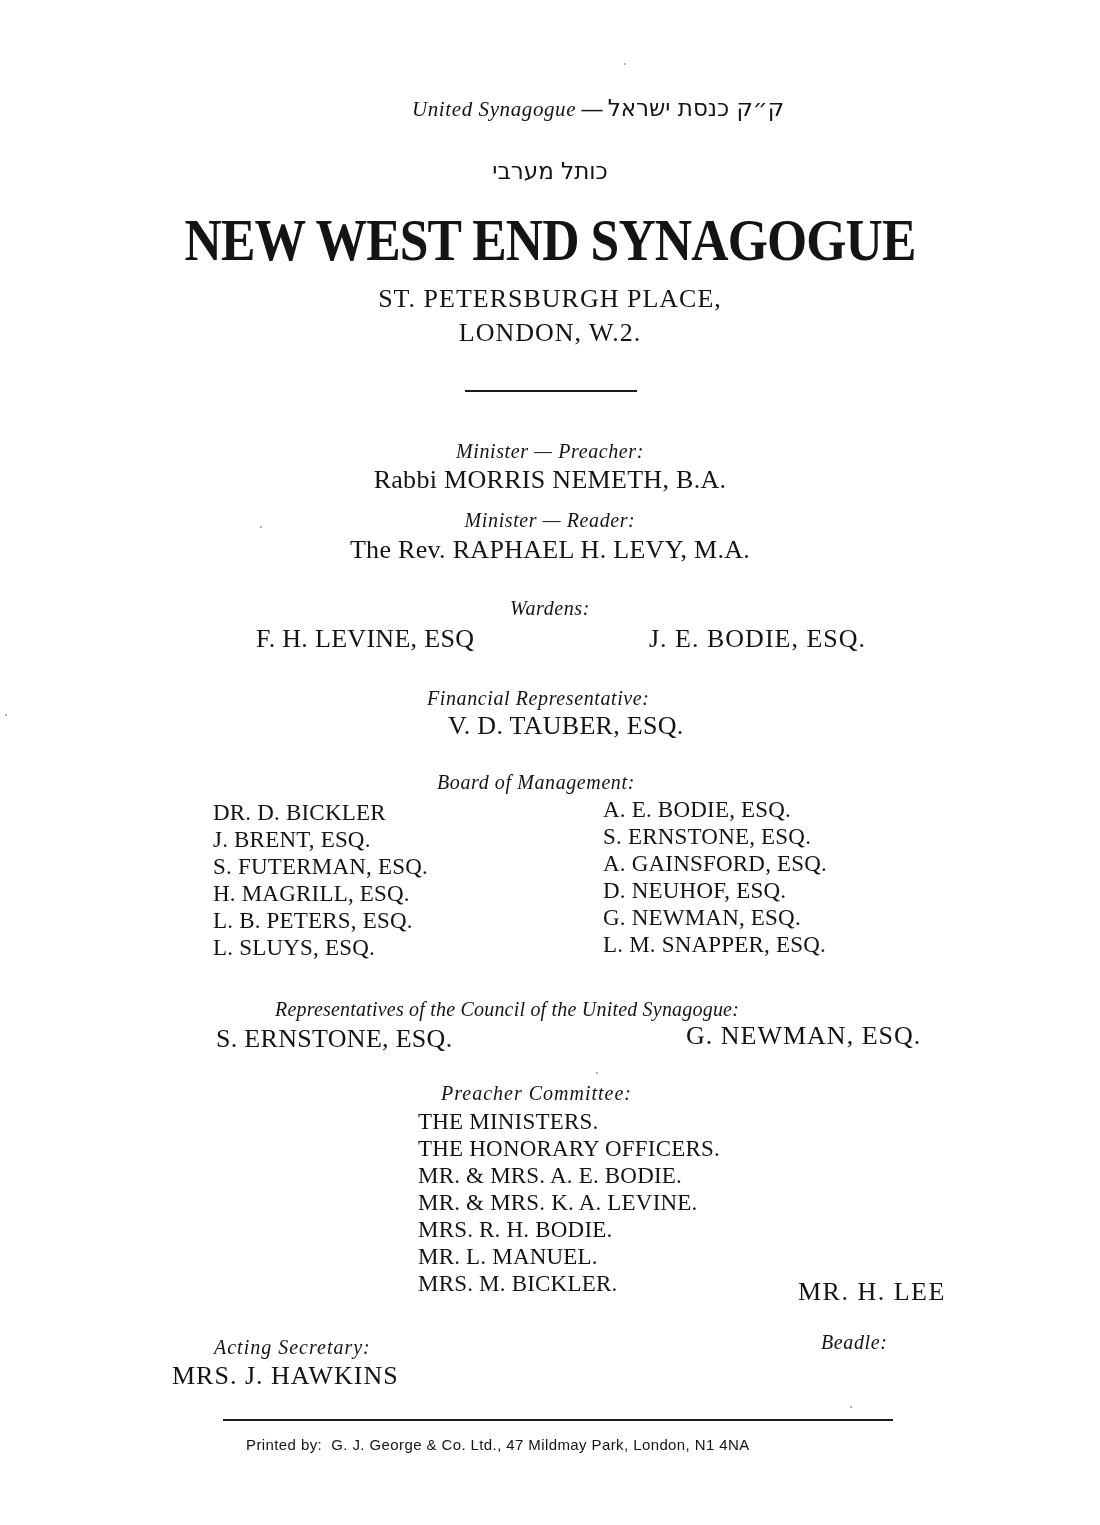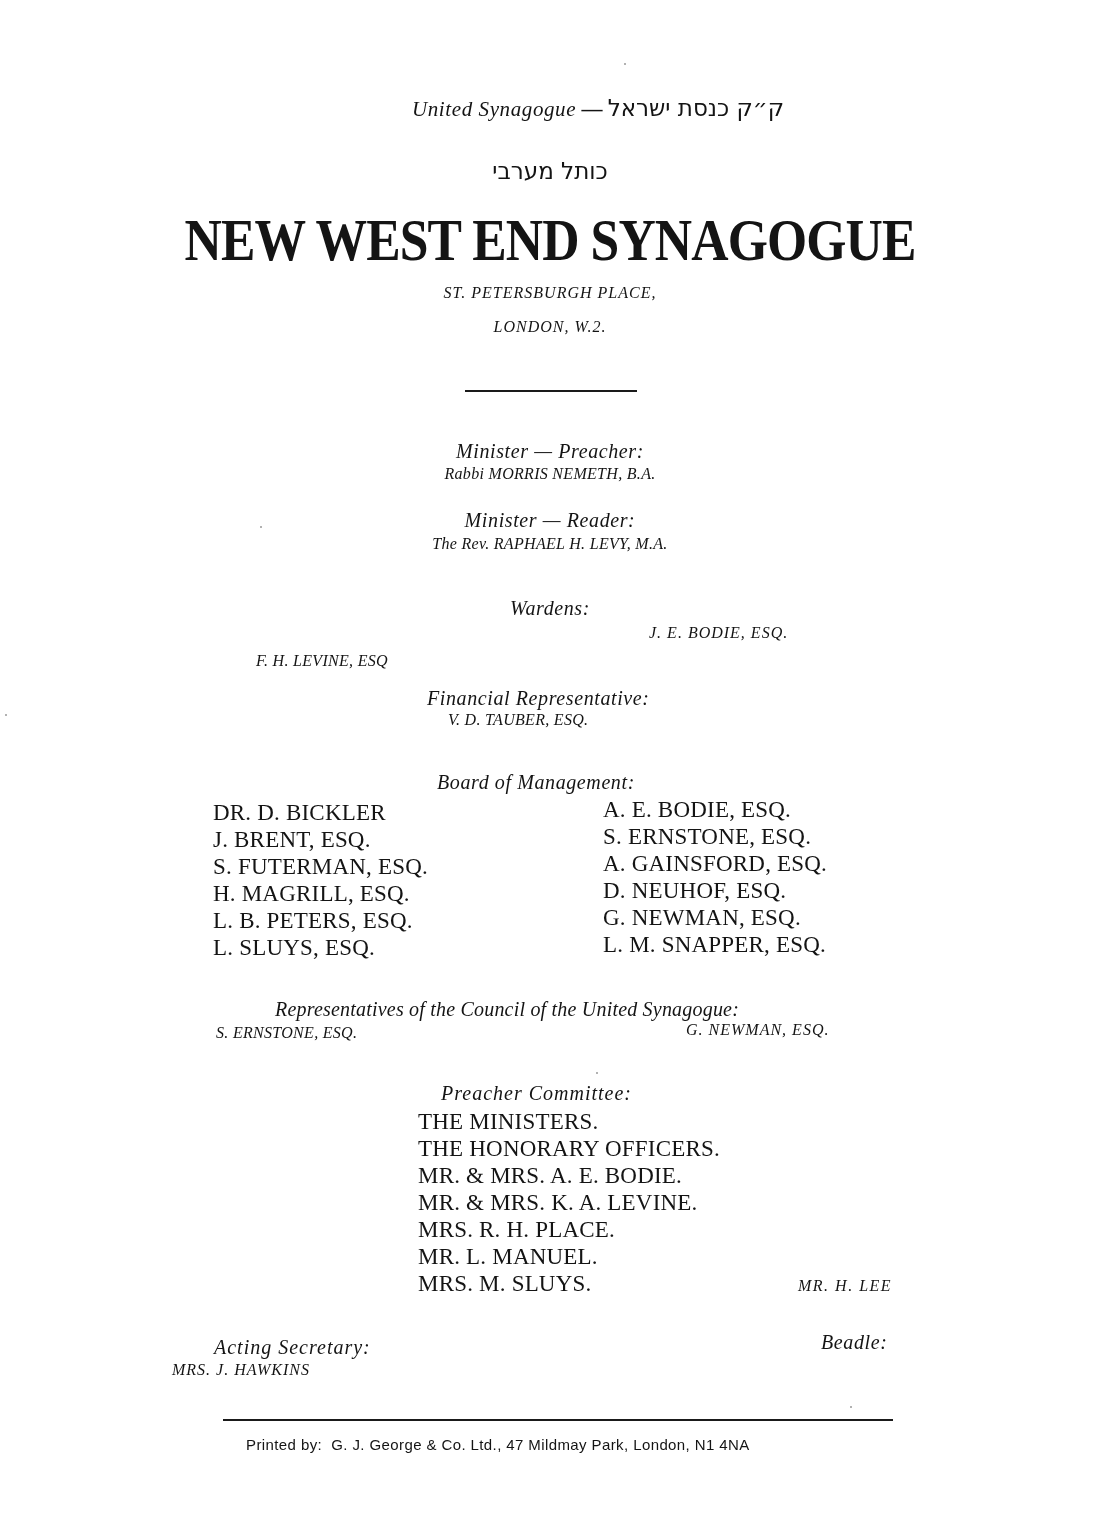--- a/index.html
+++ b/index.html
@@ -11,21 +11,21 @@
       width: 1100px;
       height: 1525px;
       position: relative;
       overflow: hidden;
       color: #141414;
       font-family: "Liberation Serif", "DejaVu Serif", serif;
     }
     .abs { position: absolute; white-space: nowrap; }
     .center { left: 0; width: 1100px; text-align: center; }
     .ital { font-style: italic; }
-    .roman { font-size: 16px; letter-spacing: 0.3px; font-style: italic; }
+    .roman { font-size: 26px; letter-spacing: 0.3px; }
     .label { font-size: 20px; font-style: italic; letter-spacing: 0.6px; }
 
     .hebrew-line {
       font-family: "DejaVu Sans", sans-serif;
       font-size: 23px;
       direction: rtl;
       unicode-bidi: isolate;
     }
 
     .main-title {
@@ -81,21 +81,21 @@
 <div class="abs center roman" style="top:318px; letter-spacing:1px;">LONDON, W.2.</div>
 
 <div class="rule" style="left:465px; top:390px; width:172px;"></div>
 
 <div class="abs center label" style="top:440px;">Minister — Preacher:</div>
 <div class="abs center roman" style="top:465px;">Rabbi MORRIS NEMETH, B.A.</div>
 <div class="abs center label" style="top:509px;font-style:italic;">Minister — Reader:</div>
 <div class="abs center roman" style="top:535px;">The Rev. RAPHAEL H. LEVY, M.A.</div>
 
 <div class="abs center label" style="top:597px;">Wardens:</div>
-<div class="abs roman" style="left:256px; top:652px;">F. H. LEVINE, ESQ</div>
+<div class="abs roman" style="left:256px; top:624px;">F. H. LEVINE, ESQ</div>
 <div class="abs roman" style="left:649px; top:624px; letter-spacing:1px;">J. E. BODIE, ESQ.</div>
 
 <div class="abs label" style="left:427px; top:687px;">Financial Representative:</div>
 <div class="abs roman" style="left:448px; top:711px;">V. D. TAUBER, ESQ.</div>
 
 <div class="abs label" style="left:437px; top:771px;">Board of Management:</div>
 <div class="list" style="left:213px; top:799px;">
   <div class="row">DR. D. BICKLER</div>
   <div class="row">J. BRENT, ESQ.</div>
   <div class="row">S. FUTERMAN, ESQ.</div>
@@ -115,23 +115,23 @@
 <div class="abs label" style="left:275px; top:998px; letter-spacing:0.2px;">Representatives of the Council of the United Synagogue:</div>
 <div class="abs roman" style="left:216px; top:1024px;">S. ERNSTONE, ESQ.</div>
 <div class="abs roman" style="left:686px; top:1021px; letter-spacing:1px;">G. NEWMAN, ESQ.</div>
 
 <div class="abs label" style="left:441px; top:1082px; letter-spacing:1px;">Preacher Committee:</div>
 <div class="list" style="left:418px; top:1108px;">
   <div class="row">THE MINISTERS.</div>
   <div class="row">THE HONORARY OFFICERS.</div>
   <div class="row">MR. &amp; MRS. A. E. BODIE.</div>
   <div class="row">MR. &amp; MRS. K. A. LEVINE.</div>
-  <div class="row">MRS. R. H. PLACE.</div>
+  <div class="row">MRS. R. H. BODIE.</div>
   <div class="row">MR. L. MANUEL.</div>
-  <div class="row">MRS. M. SLUYS.</div>
+  <div class="row">MRS. M. BICKLER.</div>
 </div>
 
 <div class="abs label" style="left:214px; top:1336px; letter-spacing:1px;">Acting Secretary:</div>
 <div class="abs roman" style="left:172px; top:1361px; letter-spacing:1px;">MRS. J. HAWKINS</div>
 <div class="abs label" style="left:821px; top:1331px;">Beadle:</div>
 <div class="abs roman" style="left:798px; top:1277px; letter-spacing:1.5px;">MR. H. LEE</div>
 
 <div class="rule" style="left:223px; top:1419px; width:670px;"></div>
 
 <div class="abs printer" style="left:246px; top:1436px; white-space:pre;">Printed by:  G. J. George &amp; Co. Ltd., 47 Mildmay Park, London, N1 4NA</div>

